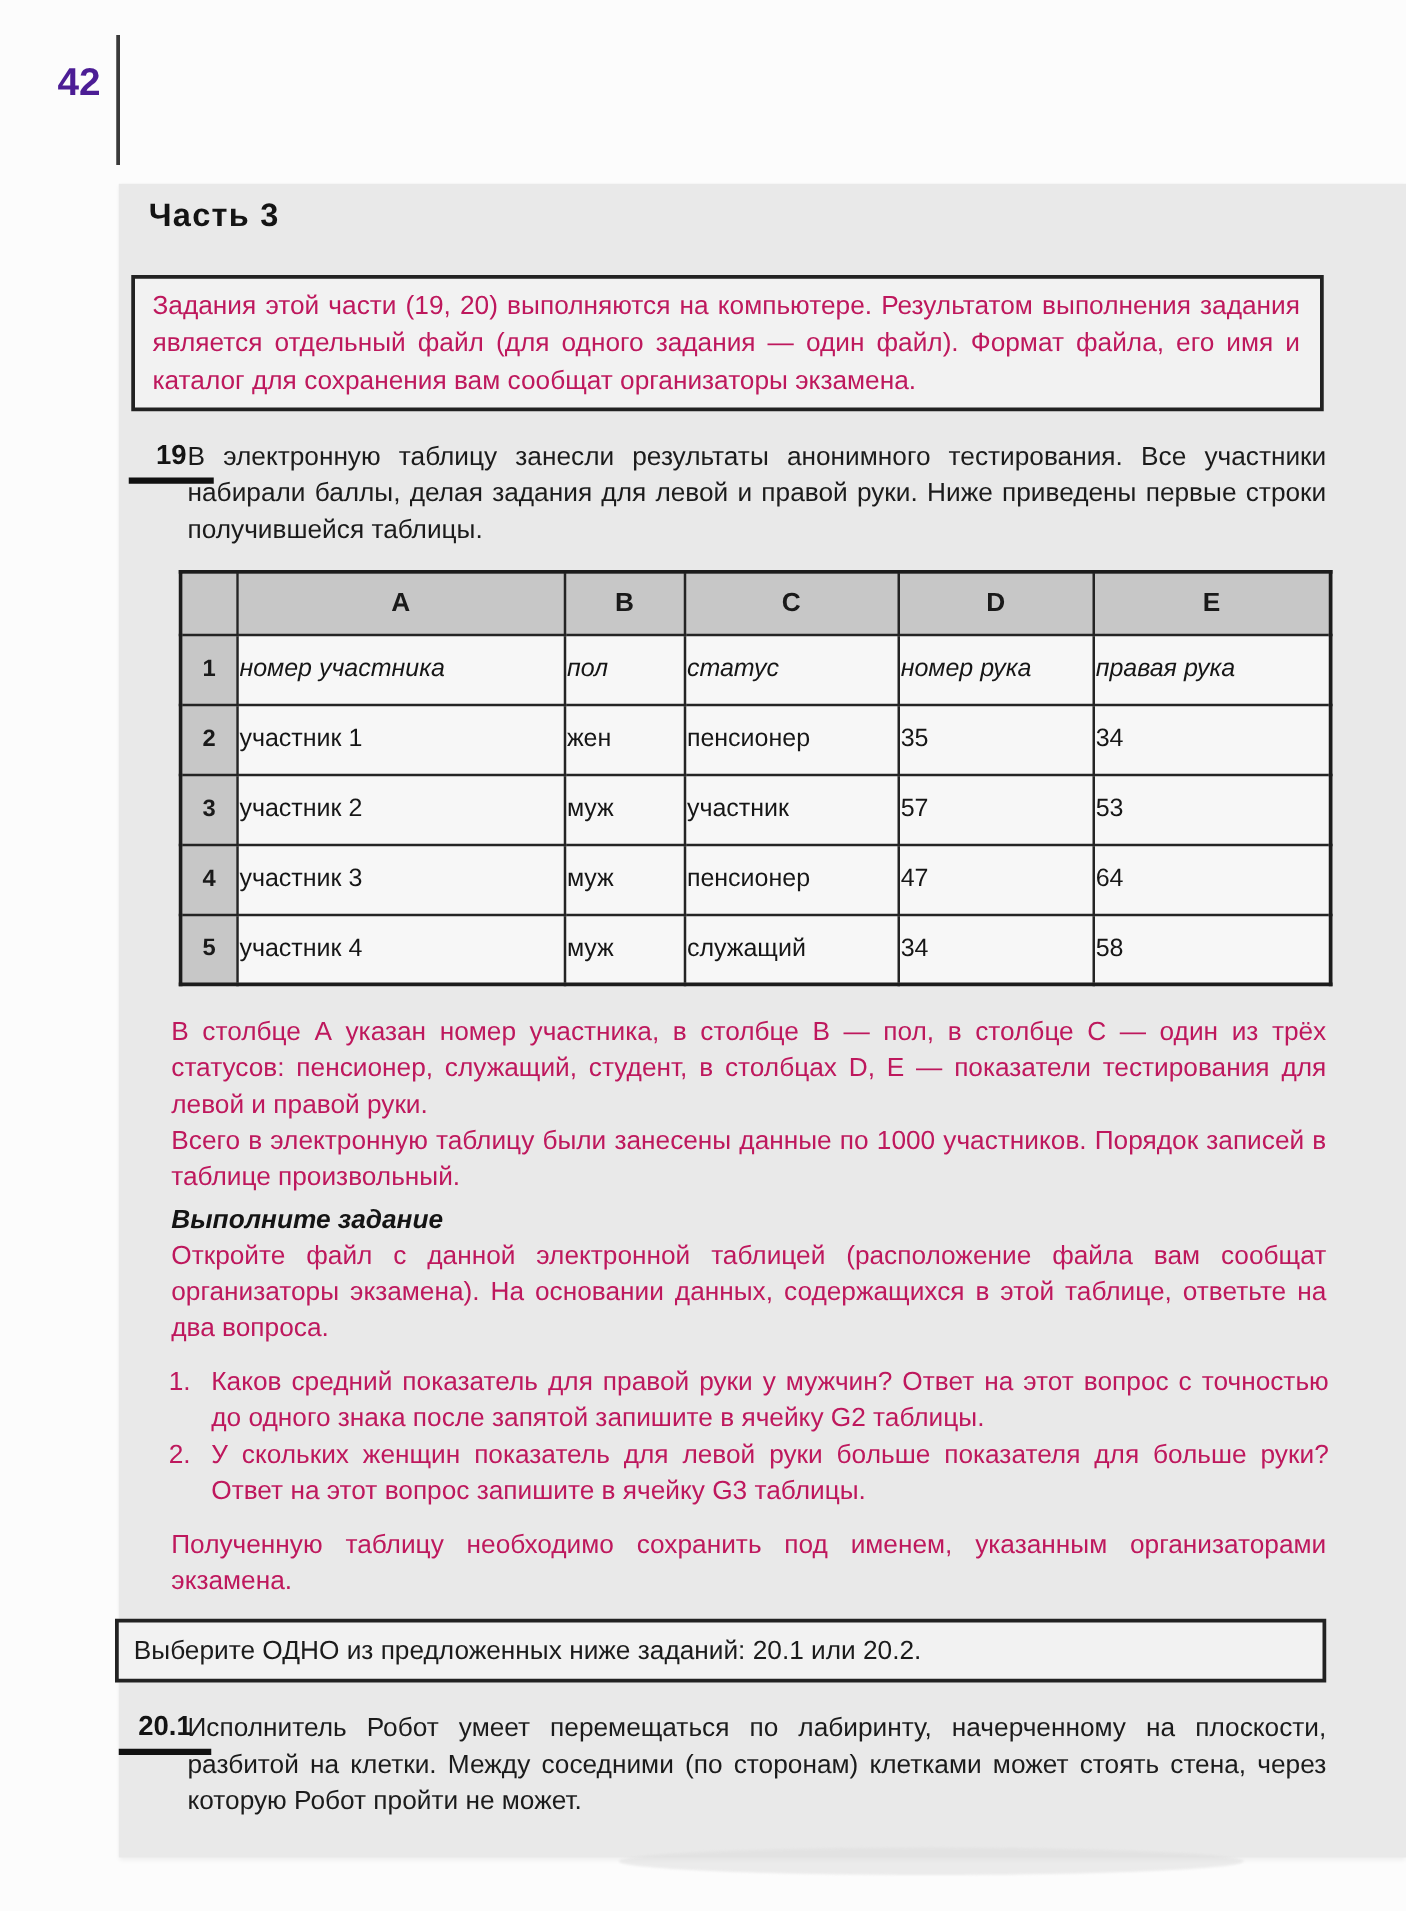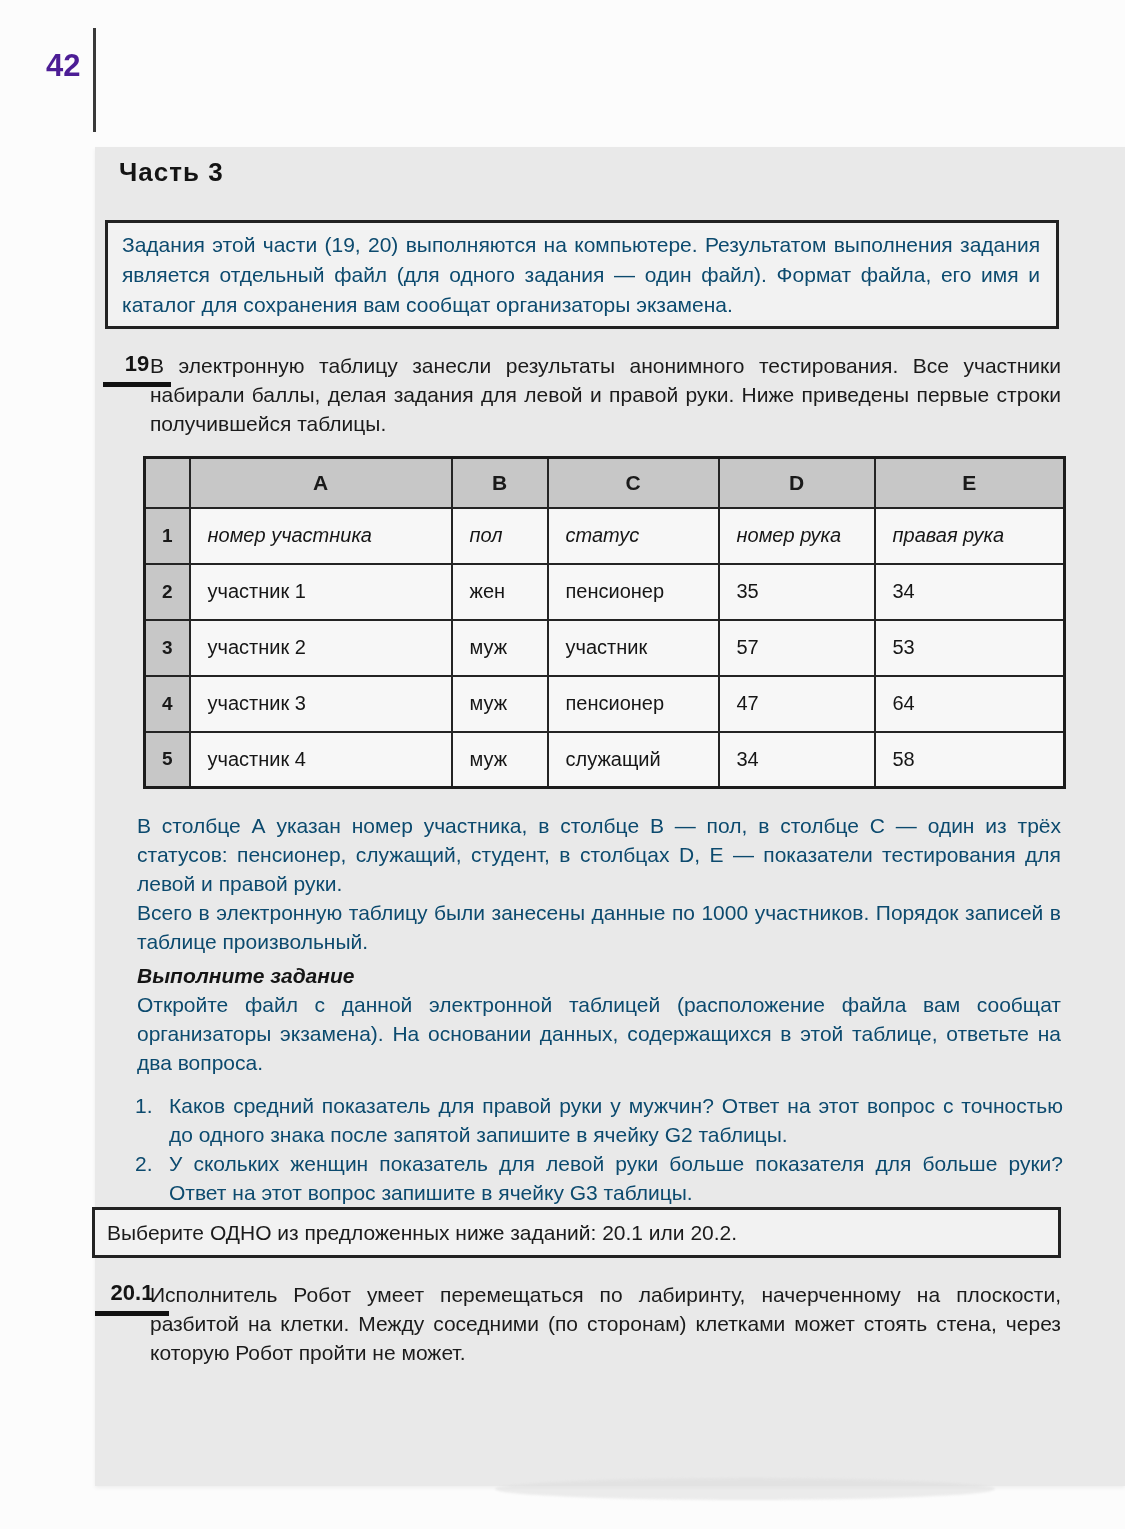--- a/index.html
+++ b/index.html
@@ -42,21 +42,21 @@
   .framed-box {
     margin: 32px 66px 0 10px;
     border: 3px solid #222;
     background: #f2f2f2;
     padding: 7px 16px 6px 14px;
   }
   .framed-box p, .body-text {
     font-size: 21px;
     line-height: 30px;
     text-align: justify;
-    color: #0c4a6e;
+    color: #be185d;
   }
   .task {
     position: relative;
     margin: 22px 64px 0 0;
     padding-left: 55px;
   }
   .task-num {
     position: absolute;
     left: 8px; top: 0;
     width: 68px;
@@ -104,40 +104,40 @@
   tr.data-row th {
     background: #c7c7c7;
     font-size: 19px;
     font-weight: bold;
     text-align: center;
     color: #1a1a1a;
   }
   tr.data-row td {
     background: #f7f7f7;
     font-size: 20px;
-    padding-left: 17px;
+    padding-left: 1px;
     color: #161616;
   }
   tr.captions-row td { font-style: italic; }
   .para { margin: 0 64px 0 42px; }
   .para.mt { margin-top: 22px; }
   .subheading {
     margin: 5px 64px 0 42px;
     font-size: 21px;
     line-height: 29px;
     font-weight: bold;
     font-style: italic;
     color: #141414;
   }
   .body-text { font-size: 21px; line-height: 29px; }
   .qlist { margin: 14px 62px 0 40px; }
   .qitem { position: relative; padding-left: 34px; }
   .qnum { position: absolute; left: 0; top: 0; }
   .choice-frame {
-    margin: 0 64px 0 -3px;
+    margin: 16px 64px 0 -3px;
     border: 3px solid #222;
     background: #f2f2f2;
     padding: 8px 20px 8px 12px;
   }
   .choice-frame p {
     font-size: 21px;
     line-height: 29px;
     color: #1b1b1b;
   }
   .smudge {
@@ -242,20 +242,21 @@
     <div class="qitem body-text">
       <span class="qnum">1.</span>
       <span>Каков средний показатель для правой руки у мужчин? Ответ на этот вопрос с точностью до одного знака после запятой запишите в ячейку G2 таблицы.</span>
     </div>
     <div class="qitem body-text">
       <span class="qnum">2.</span>
       <span>У скольких женщин показатель для левой руки больше показателя для больше руки? Ответ на этот вопрос запишите в ячейку G3 таблицы.</span>
     </div>
   </div>
 
+  <p class="para body-text" style="margin-top:14px">Полученную таблицу необходимо сохранить под именем, указанным организаторами экзамена.</p>
 
   <div class="choice-frame">
     <p>Выберите ОДНО из предложенных ниже заданий: 20.1 или 20.2.</p>
   </div>
 
   <div class="task">
     <div class="task-num wide">20.1</div>
     <div class="task-text">Исполнитель Робот умеет перемещаться по лабиринту, начерченному на плоскости, разбитой на клетки. Между соседними (по сторонам) клетками может стоять стена, через которую Робот пройти не может.</div>
   </div>
 

